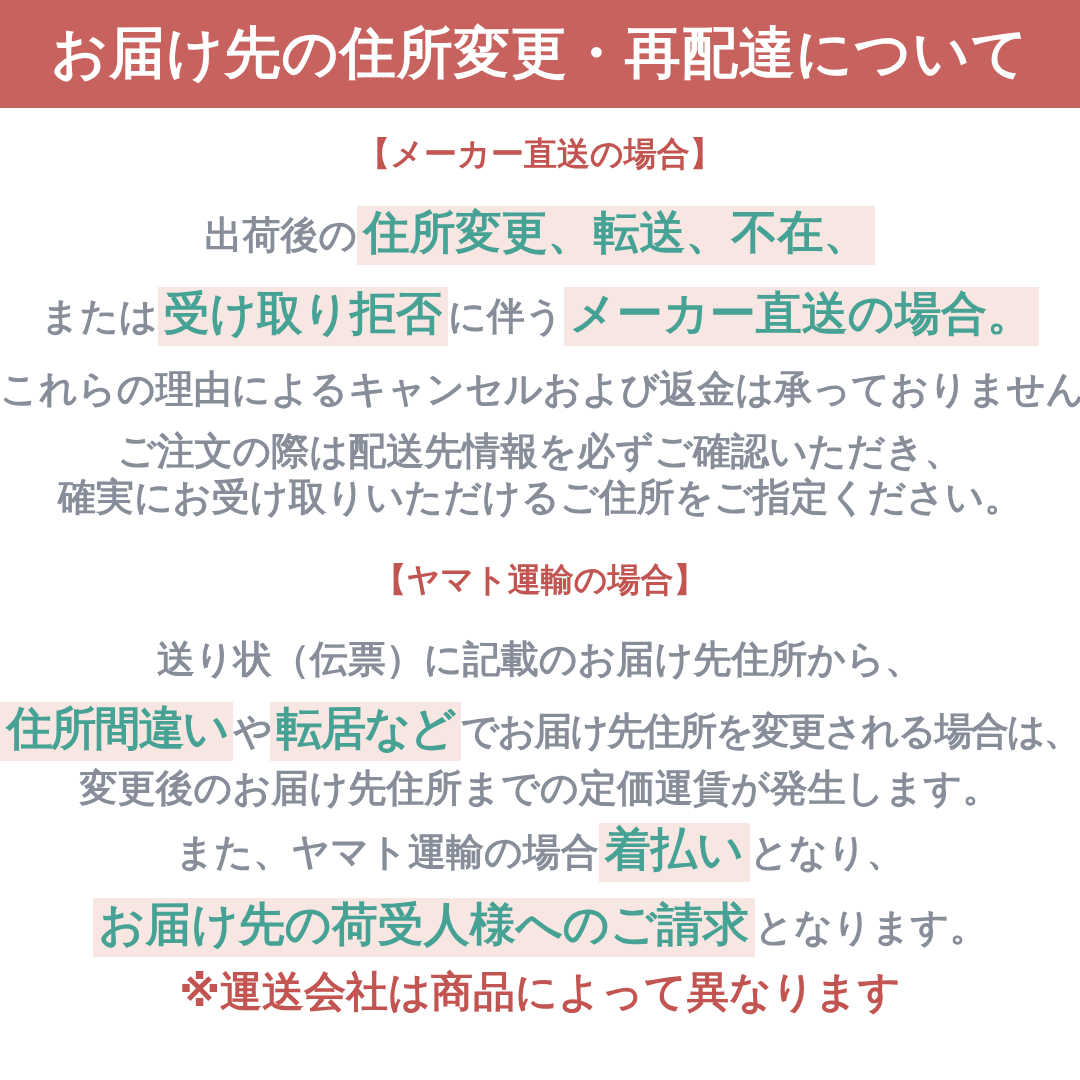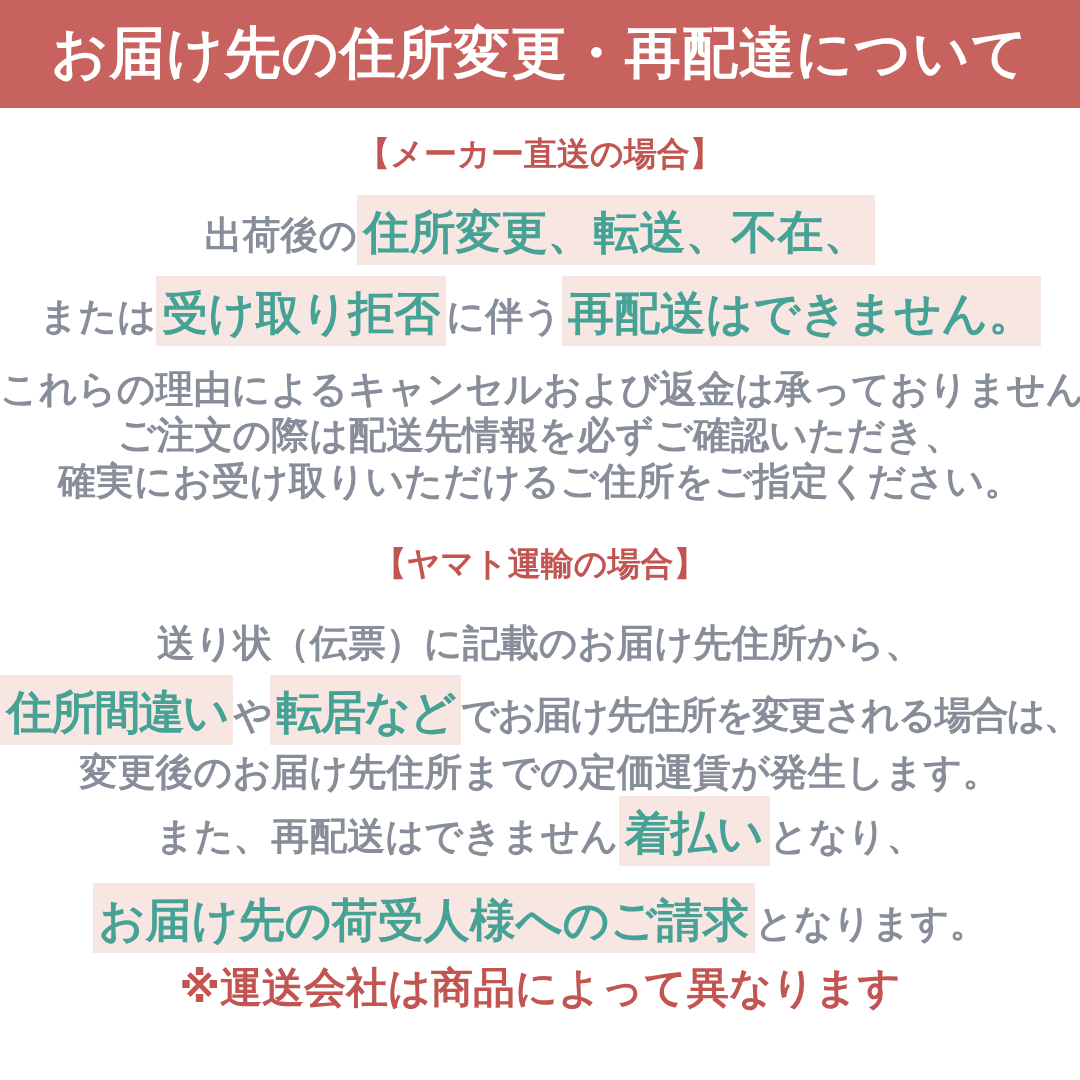--- a/index.html
+++ b/index.html
@@ -58,21 +58,21 @@
     line-height: 46px;
     color: var(--gray, #878e9a);
   }
   .seg-gray {
     color: var(--gray, #878e9a);
     font-size: 38px;
   }
   .seg-hl {
     color: var(--teal, #46a294);
     background: var(--highlight, #f8e6e3);
-    padding: 11px 6px 7px 6px;
+    padding: 0 6px 7px 6px;
   }
   .tight {
     letter-spacing: -2px;
   }
   .footer-note {
     margin: 12px 0 0 0;
     text-align: center;
     color: var(--accent-red, #c25551);
     font-size: 42px;
     line-height: 46px;
@@ -85,36 +85,36 @@
 <div class="page">
 
   <header class="banner">
     <h1 class="banner-title">お届け先の住所変更・再配達について</h1>
   </header>
 
   <h2 class="sec-title">【メーカー直送の場合】</h2>
 
   <p class="line mixed" style="margin-top:16px"><span class="seg-gray">出荷後の</span><span class="seg-hl">住所変更、転送、不在、</span></p>
 
-  <p class="line mixed" style="margin-top:18px"><span class="seg-gray">または</span><span class="seg-hl">受け取り拒否</span><span class="seg-gray">に伴う</span><span class="seg-hl">再配送はできません。</span></p>
+  <p class="line mixed" style="margin-top:18px"><span class="seg-gray">または</span><span class="seg-hl">受け取り拒否</span><span class="seg-gray">に伴う</span><span class="seg-hl">メーカー直送の場合。</span></p>
 
   <p class="line plain" style="margin-top:20px"><span>これらの理由によるキャンセルおよび返金は承っておりませんので、</span></p>
 
-  <p class="line plain" style=""><span>ご注文の際は配送先情報を必ずご確認いただき、</span></p>
+  <p class="line plain" style="margin-top:16px"><span>ご注文の際は配送先情報を必ずご確認いただき、</span></p>
 
   <p class="line plain" style="margin-top:0"><span>確実にお受け取りいただけるご住所をご指定ください。</span></p>
 
   <h2 class="sec-title" style="margin-top:28px">【ヤマト運輸の場合】</h2>
 
   <p class="line plain" style="margin-top:24px"><span>送り状（伝票）に記載のお届け先住所から、</span></p>
 
   <p class="line mixed tight" style="margin-top:16px"><span class="seg-hl">住所間違い</span><span class="seg-gray">や</span><span class="seg-hl">転居など</span><span class="seg-gray">でお届け先住所を変更される場合は、</span></p>
 
   <p class="line plain" style="margin-top:4px"><span>変更後のお届け先住所までの定価運賃が発生します。</span></p>
 
-  <p class="line mixed" style="margin-top:8px"><span class="seg-gray">また、再配送はできません</span><span class="seg-hl">着払い</span><span class="seg-gray">となり、</span></p>
+  <p class="line mixed" style="margin-top:8px"><span class="seg-gray">また、ヤマト運輸の場合</span><span class="seg-hl">着払い</span><span class="seg-gray">となり、</span></p>
 
-  <p class="line mixed" style="margin-top:24px"><span class="seg-hl">お届け先の荷受人様へのご請求</span><span class="seg-gray">となります。</span></p>
+  <p class="line mixed" style="margin-top:12px"><span class="seg-hl">お届け先の荷受人様へのご請求</span><span class="seg-gray">となります。</span></p>
 
 
   <p class="footer-note">※運送会社は商品によって異なります</p>
 
 </div>
 
 </body></html>

